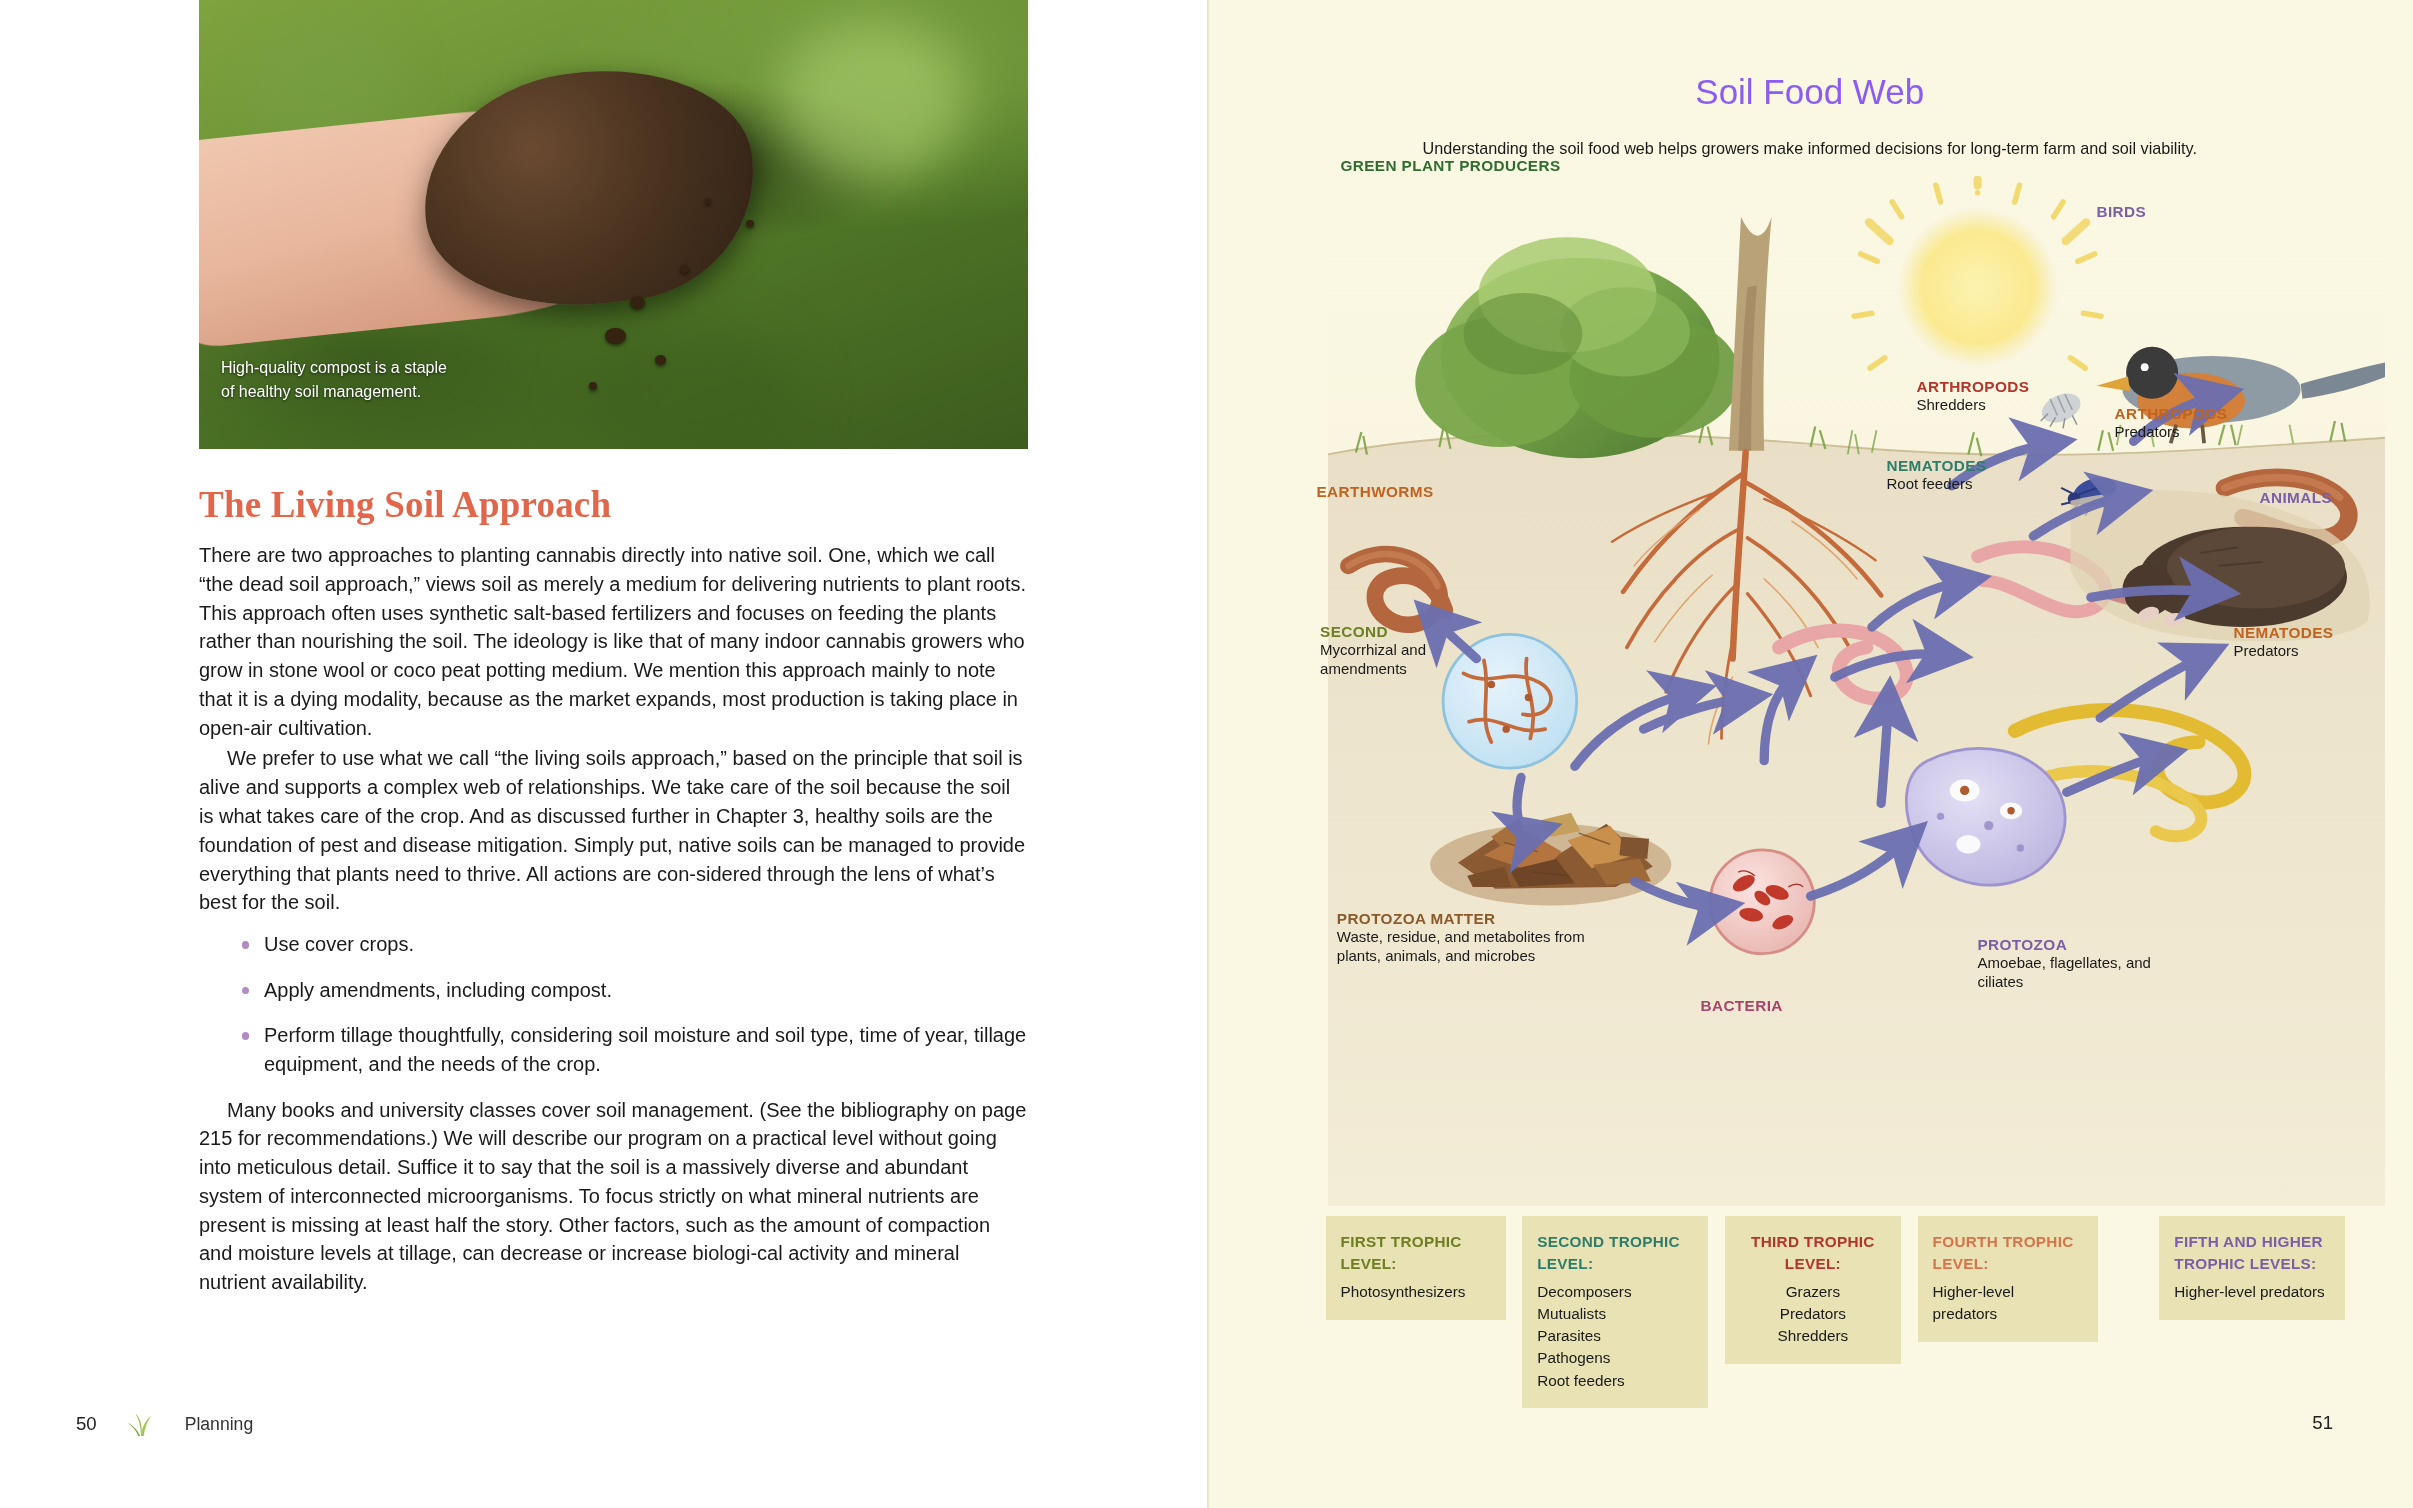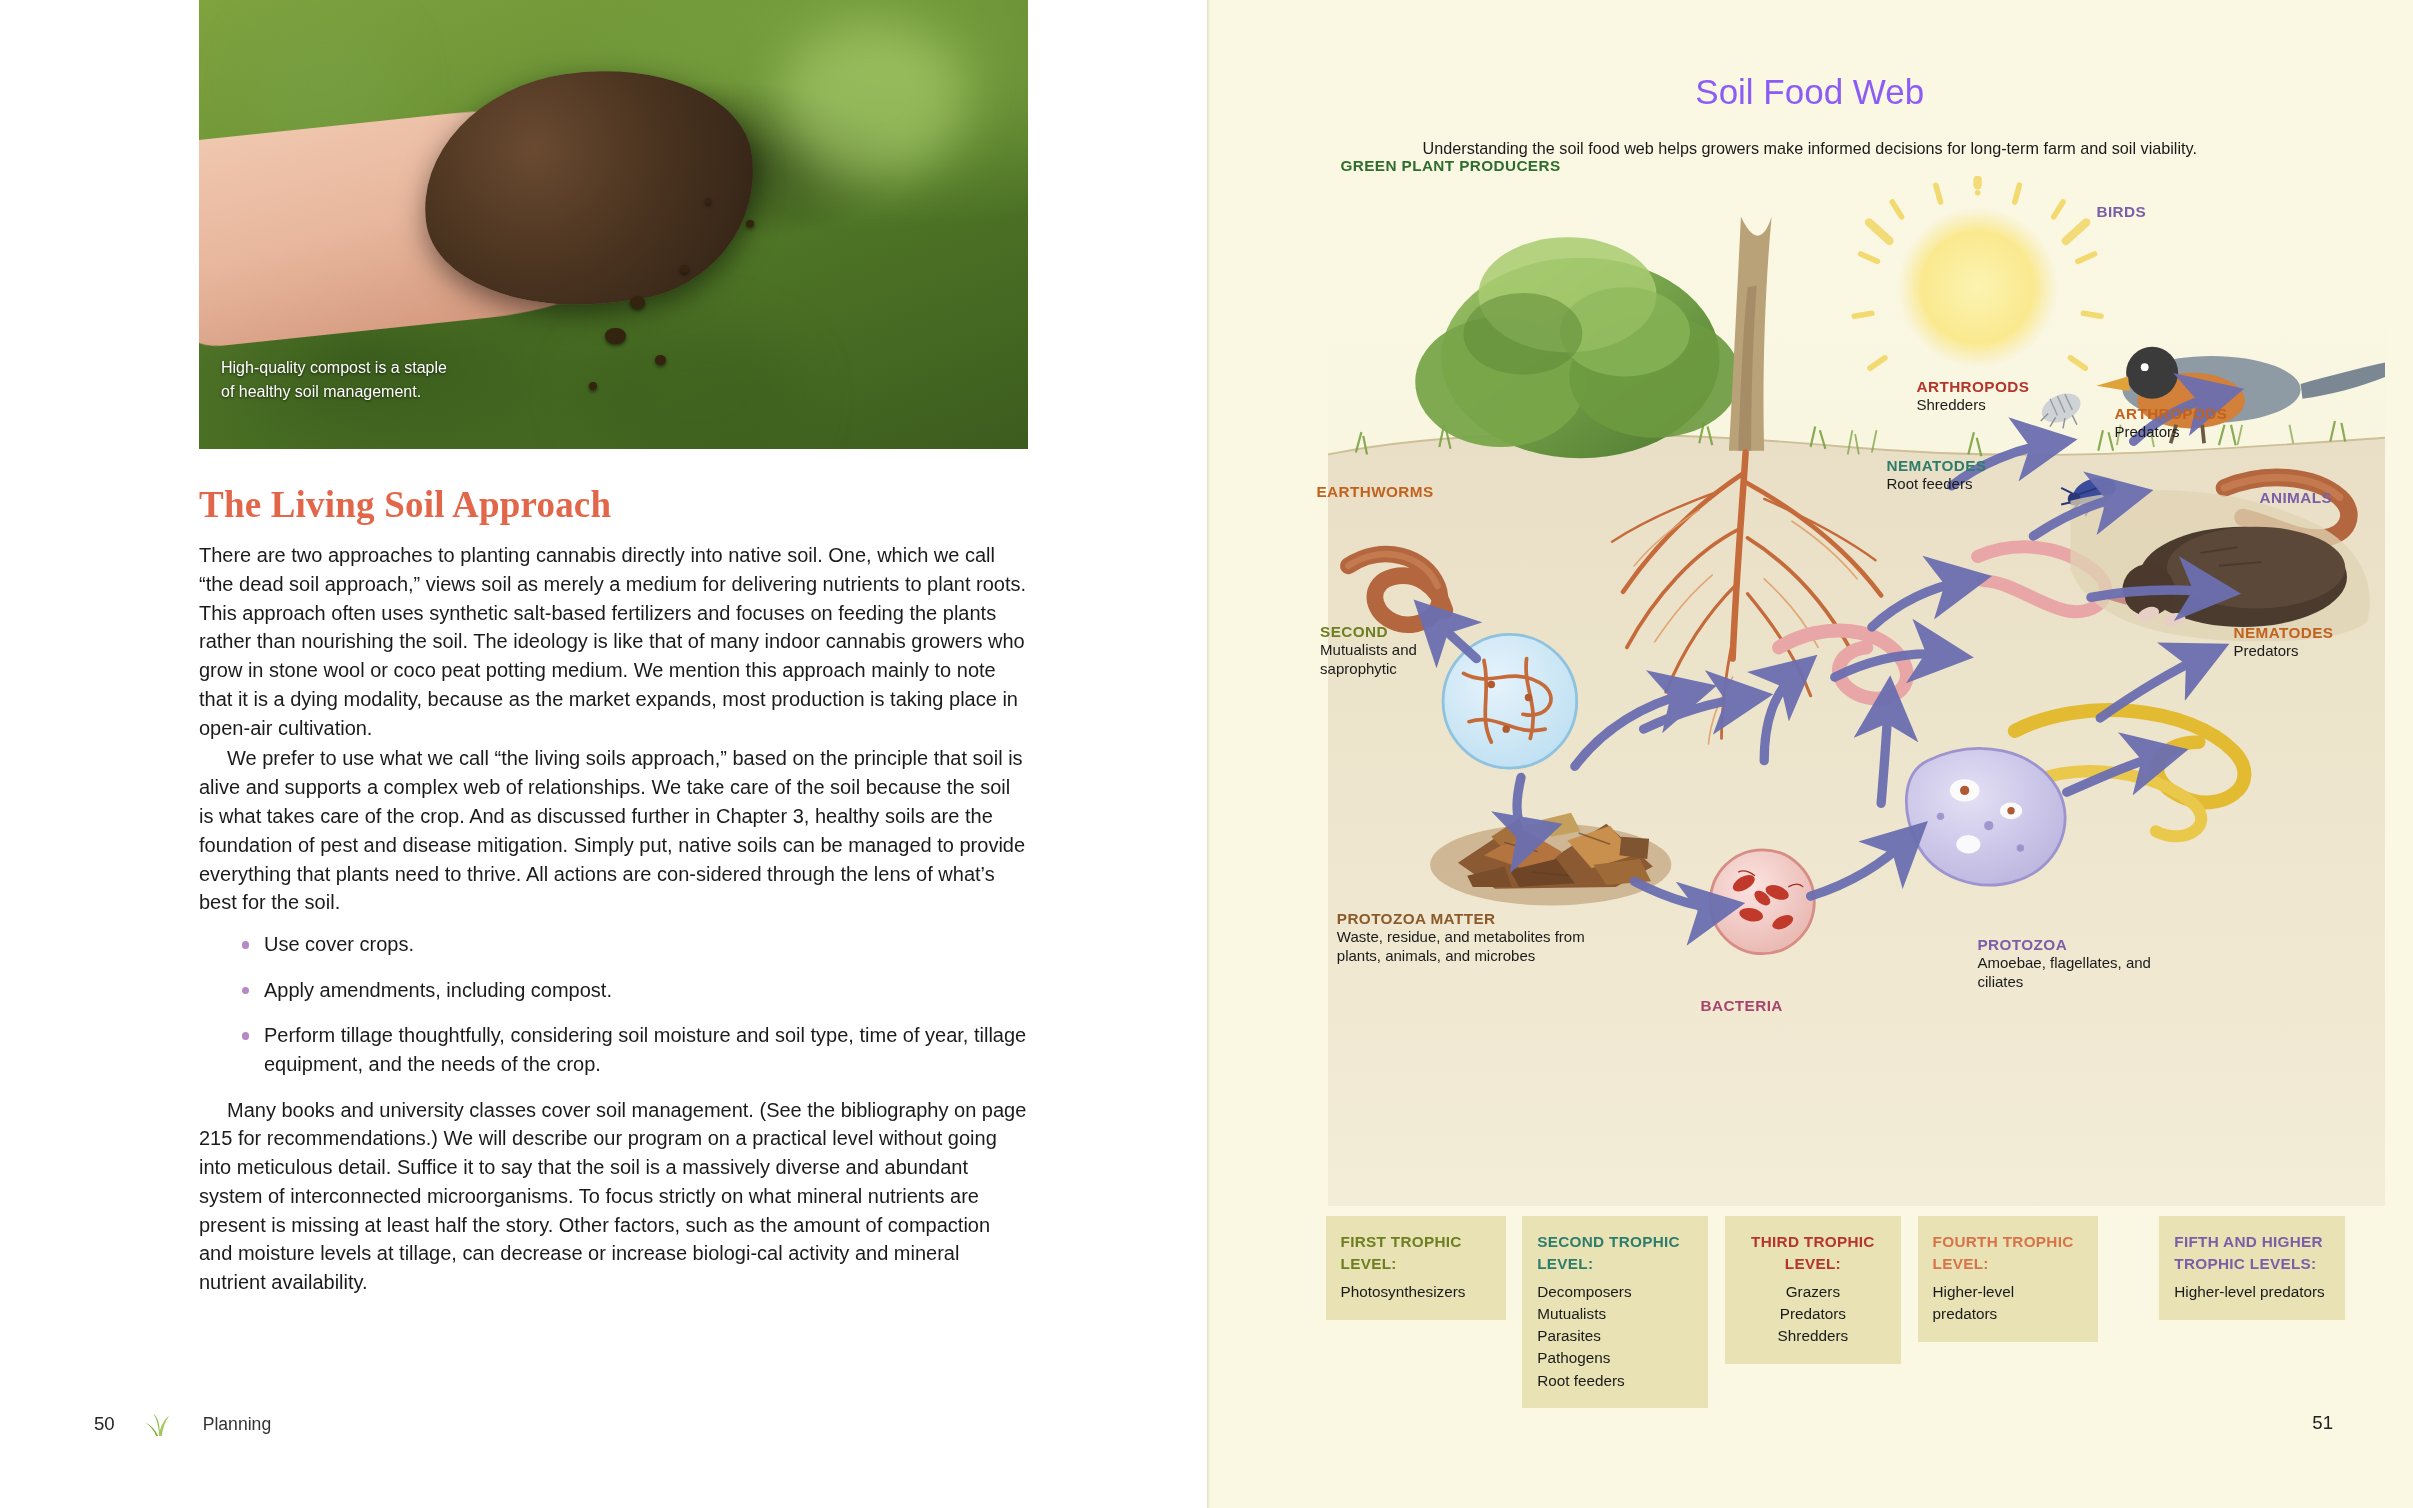--- a/index.html
+++ b/index.html
@@ -138,21 +138,20 @@
   }
   .footer-left {
     position: absolute;
     left: 76px;
     bottom: 72px;
     display: flex;
     align-items: center;
     gap: 28px;
     font-size: 17.6px;
     color: #333;
-    margin-left: 18px;
   }
   .footer-left .pg { font-size: 18.6px; color:#222; }
   .grass-icon { width: 32px; height: 24px; display:block; }
 
   
   .page-right {
     position: relative;
     width: 1207px;
     height: 1508px;
     background: #faf7e3;
@@ -644,21 +643,21 @@
       <div class="lbl" style="left:-11px; top:306px; width:167px;">
         <span class="hd orange">EARTHWORMS</span>
       </div>
 
       <div class="lbl" style="left:932px; top:312px; width:149px;">
         <span class="hd purple">ANIMALS</span>
       </div>
 
       <div class="lbl" style="left:-7.4px; top:446px; width:176px;">
         <span class="hd olive">SECOND</span>
-        <span>Mutualists and saprophytic</span>
+        <span>Mycorrhizal and amendments</span>
       </div>
 
       <div class="lbl" style="left:906px; top:447px; width:176px;">
         <span class="hd orange">NEMATODES</span>
         <span>Predators</span>
       </div>
 
       <div class="lbl" style="left:9.3px; top:733px; width:278px;">
         <span class="hd brown">PROTOZOA MATTER</span>
         <span>Waste, residue, and metabolites from plants, animals, and microbes</span>

